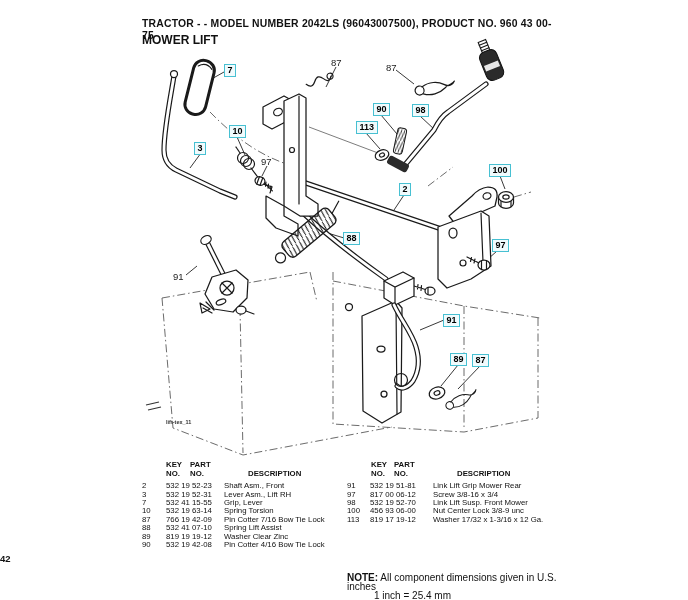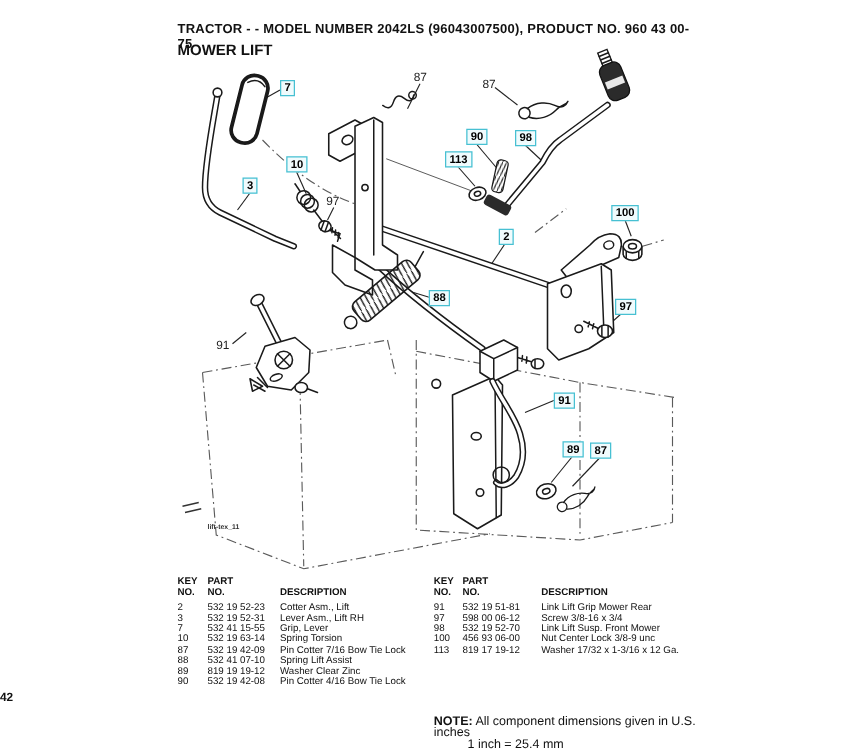--- a/index.html
+++ b/index.html
@@ -12,21 +12,21 @@
   .to{stroke:#1a1a1a;stroke-width:5.2;fill:none;stroke-linecap:round;stroke-linejoin:round;}
   .ti{stroke:#fff;stroke-width:2.8;fill:none;stroke-linecap:round;stroke-linejoin:round;}
   .pl{fill:#fff;stroke:#1a1a1a;stroke-width:1.25;stroke-linejoin:round;}
   .ln{fill:none;stroke:#1a1a1a;stroke-width:1.2;stroke-linecap:round;}
   .co{position:absolute;font-size:9px;font-weight:bold;color:#000;white-space:nowrap;}
   .co.boxed{border:1.6px solid #47c0d2;background:#f0fbfd;padding:0 2.5px;
         line-height:10.5px;height:10.5px;}
   .co.plain{font-weight:normal;font-size:9.5px;color:#222;background:transparent;}
   .watermark{position:absolute;left:166px;top:419px;font-size:5.5px;font-weight:bold;color:#333;}
   .ptable{position:absolute;font-size:7.8px;line-height:8.4px;}
-  .phead{display:grid;font-weight:bold;}
+  .phead{display:grid;font-weight:bold;margin-left:24px;}
   .phead .hcell span{display:block;line-height:8.6px;}
   .prows{margin-top:4px;}
   .prow{display:grid;}
   .t-left .phead,.t-left .prow{grid-template-columns:24px 58px 1fr;}
   .t-right .phead,.t-right .prow{grid-template-columns:23px 63px 1fr;}
   .note{position:absolute;left:347px;top:527px;font-size:10px;line-height:9px;width:210px;margin-top:46px;}
   .note b{font-weight:bold;}
   .note .l2{margin-left:27px;}
   .pageno{position:absolute;left:0;top:553px;width:688px;text-align:left;
         font-size:9.5px;font-weight:bold;}
@@ -274,40 +274,40 @@
         </div>
       <div class="hcell">
           <span>&nbsp;</span>
           <span>DESCRIPTION</span>
         </div>
     </div>
     <div class="prows">
       <div class="prow">
           <span>2</span>
           <span>532 19 52-23</span>
-          <span>Cotter Asm., Lift</span>
+          <span>Shaft Asm., Front</span>
         </div>
       <div class="prow">
           <span>3</span>
           <span>532 19 52-31</span>
           <span>Lever Asm., Lift RH</span>
         </div>
       <div class="prow">
           <span>7</span>
           <span>532 41 15-55</span>
           <span>Grip, Lever</span>
         </div>
       <div class="prow">
           <span>10</span>
           <span>532 19 63-14</span>
           <span>Spring Torsion</span>
         </div>
       <div class="prow">
           <span>87</span>
-          <span>532 19 42-09</span>
+          <span>766 19 42-09</span>
           <span>Pin Cotter 7/16 Bow Tie Lock</span>
         </div>
       <div class="prow">
           <span>88</span>
           <span>532 41 07-10</span>
           <span>Spring Lift Assist</span>
         </div>
       <div class="prow">
           <span>89</span>
           <span>819 19 19-12</span>
@@ -337,21 +337,21 @@
         </div>
     </div>
     <div class="prows">
       <div class="prow">
           <span>91</span>
           <span>532 19 51-81</span>
           <span>Link Lift Grip Mower Rear</span>
         </div>
       <div class="prow">
           <span>97</span>
-          <span>598 00 06-12</span>
+          <span>817 00 06-12</span>
           <span>Screw 3/8-16 x 3/4</span>
         </div>
       <div class="prow">
           <span>98</span>
           <span>532 19 52-70</span>
           <span>Link Lift Susp. Front Mower</span>
         </div>
       <div class="prow">
           <span>100</span>
           <span>456 93 06-00</span>

